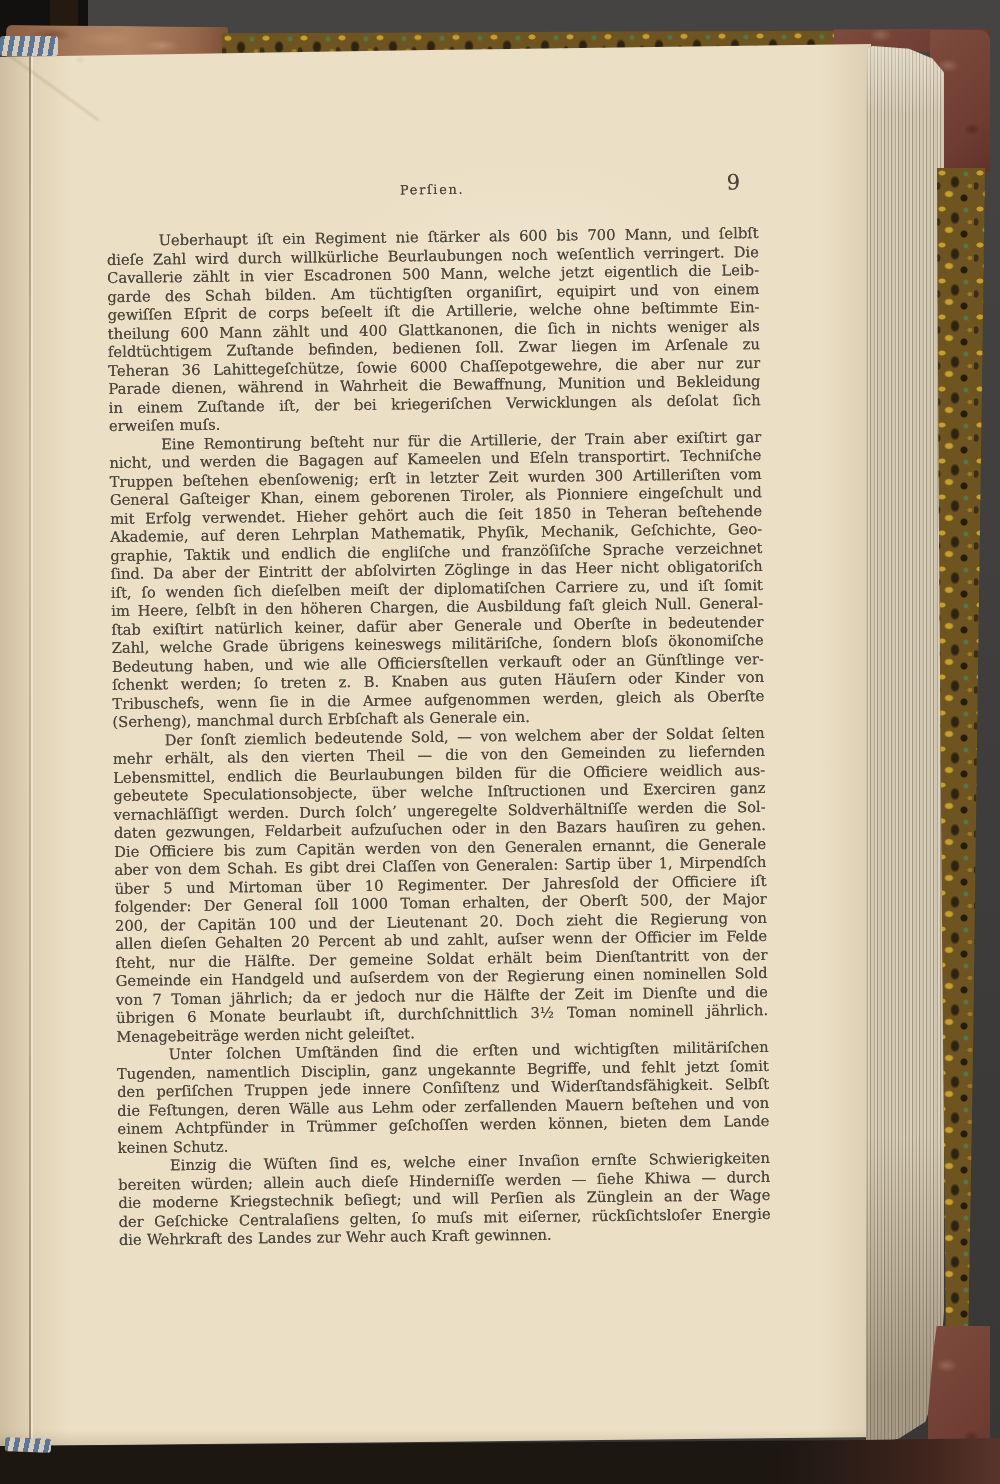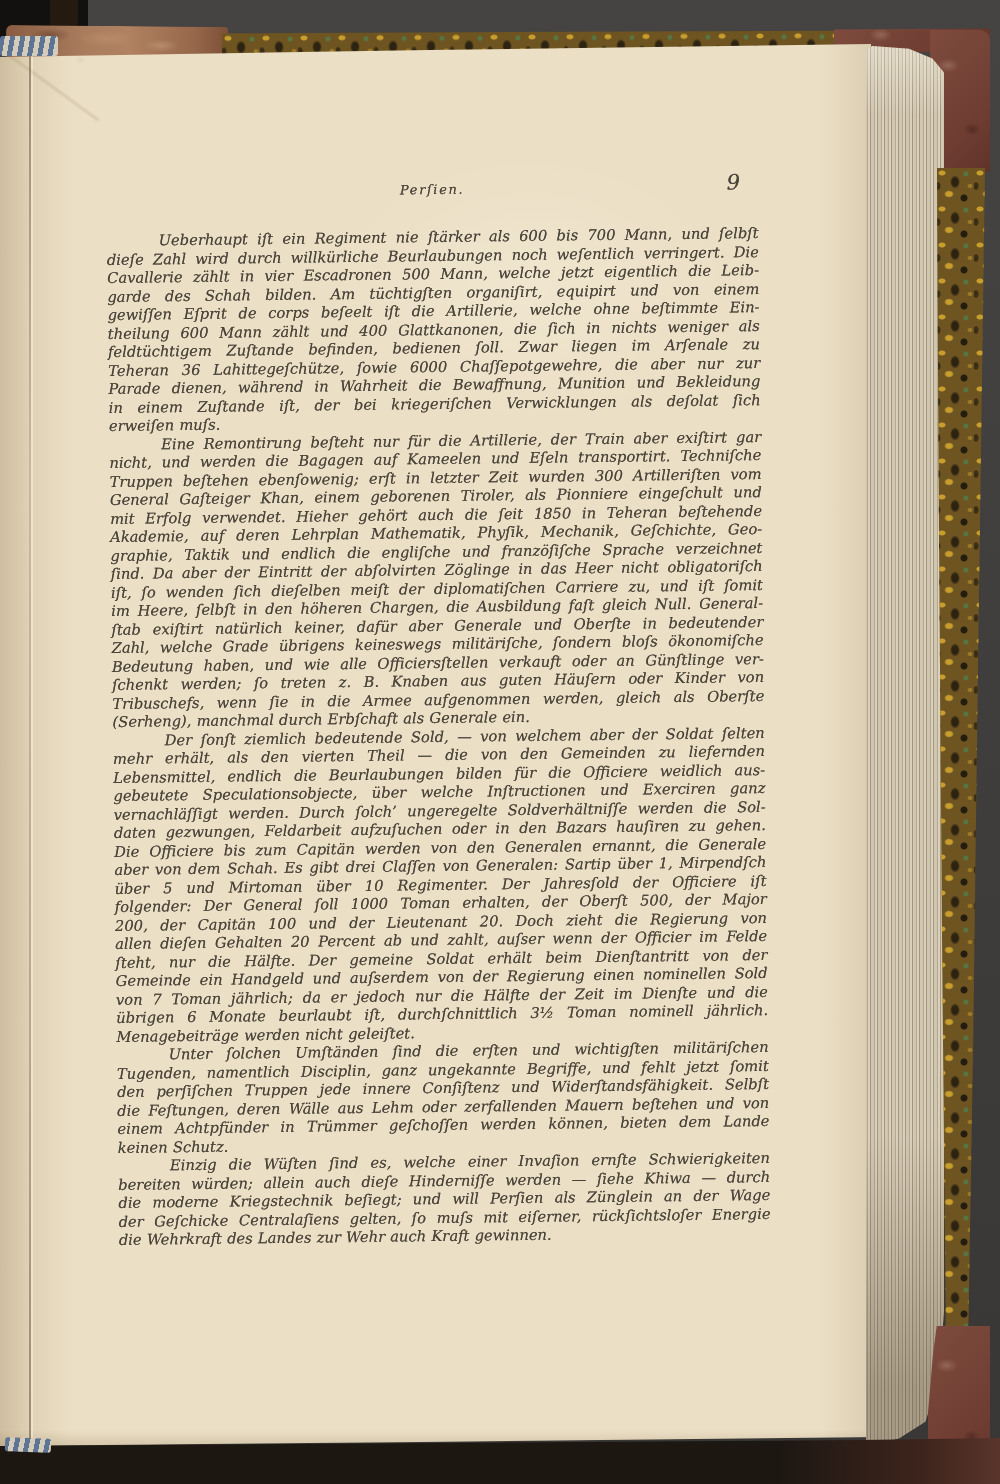--- a/index.html
+++ b/index.html
@@ -58,21 +58,21 @@
   .bottom-strip{position:absolute;left:0;top:1438px;width:1000px;height:46px;
     background:linear-gradient(90deg,#1d1712 0 78%,#3d241c 92%,#59352b);
     clip-path:polygon(0 8px,86% 2px,100% 0,100% 100%,0 100%);}
 
   
   .page{position:absolute;left:0;top:0;width:882px;height:1448px;
     background:
       radial-gradient(ellipse 300px 200px at 60% 20%, rgba(255,250,235,.25), transparent 70%),
       radial-gradient(ellipse 7px 5px at 80px 60px, rgba(150,120,80,.10), transparent 80%),
       #ebdfc5;
-    clip-path:polygon(0 57px,430px 50px,871px 44px,880px 1437px,420px 1442px,0 1446px);font-style:italic;}
+    clip-path:polygon(0 57px,430px 50px,871px 44px,880px 1437px,420px 1442px,0 1446px);}
   .page-shade{position:absolute;left:0;top:0;width:100%;height:100%;pointer-events:none;
     background:
       linear-gradient(90deg,rgba(140,112,72,.30),rgba(140,112,72,.12) 30px,rgba(140,112,72,0) 72px),
       linear-gradient(90deg,rgba(0,0,0,0) 93%,rgba(130,105,70,.18)),
       linear-gradient(180deg,rgba(120,95,60,.28),rgba(120,95,60,0) 16px),
       linear-gradient(0deg,rgba(120,95,60,.22),rgba(120,95,60,0) 18px);}
   .crease{position:absolute;left:29px;top:56px;width:2px;height:1390px;
     background:linear-gradient(180deg,rgba(92,70,44,.5),rgba(92,70,44,.18) 30%,rgba(92,70,44,.3) 70%,rgba(92,70,44,.5));
     filter:blur(.5px);}
   .crease-hl{position:absolute;left:31px;top:56px;width:2px;height:1390px;background:rgba(255,250,234,.45);filter:blur(.6px);}

